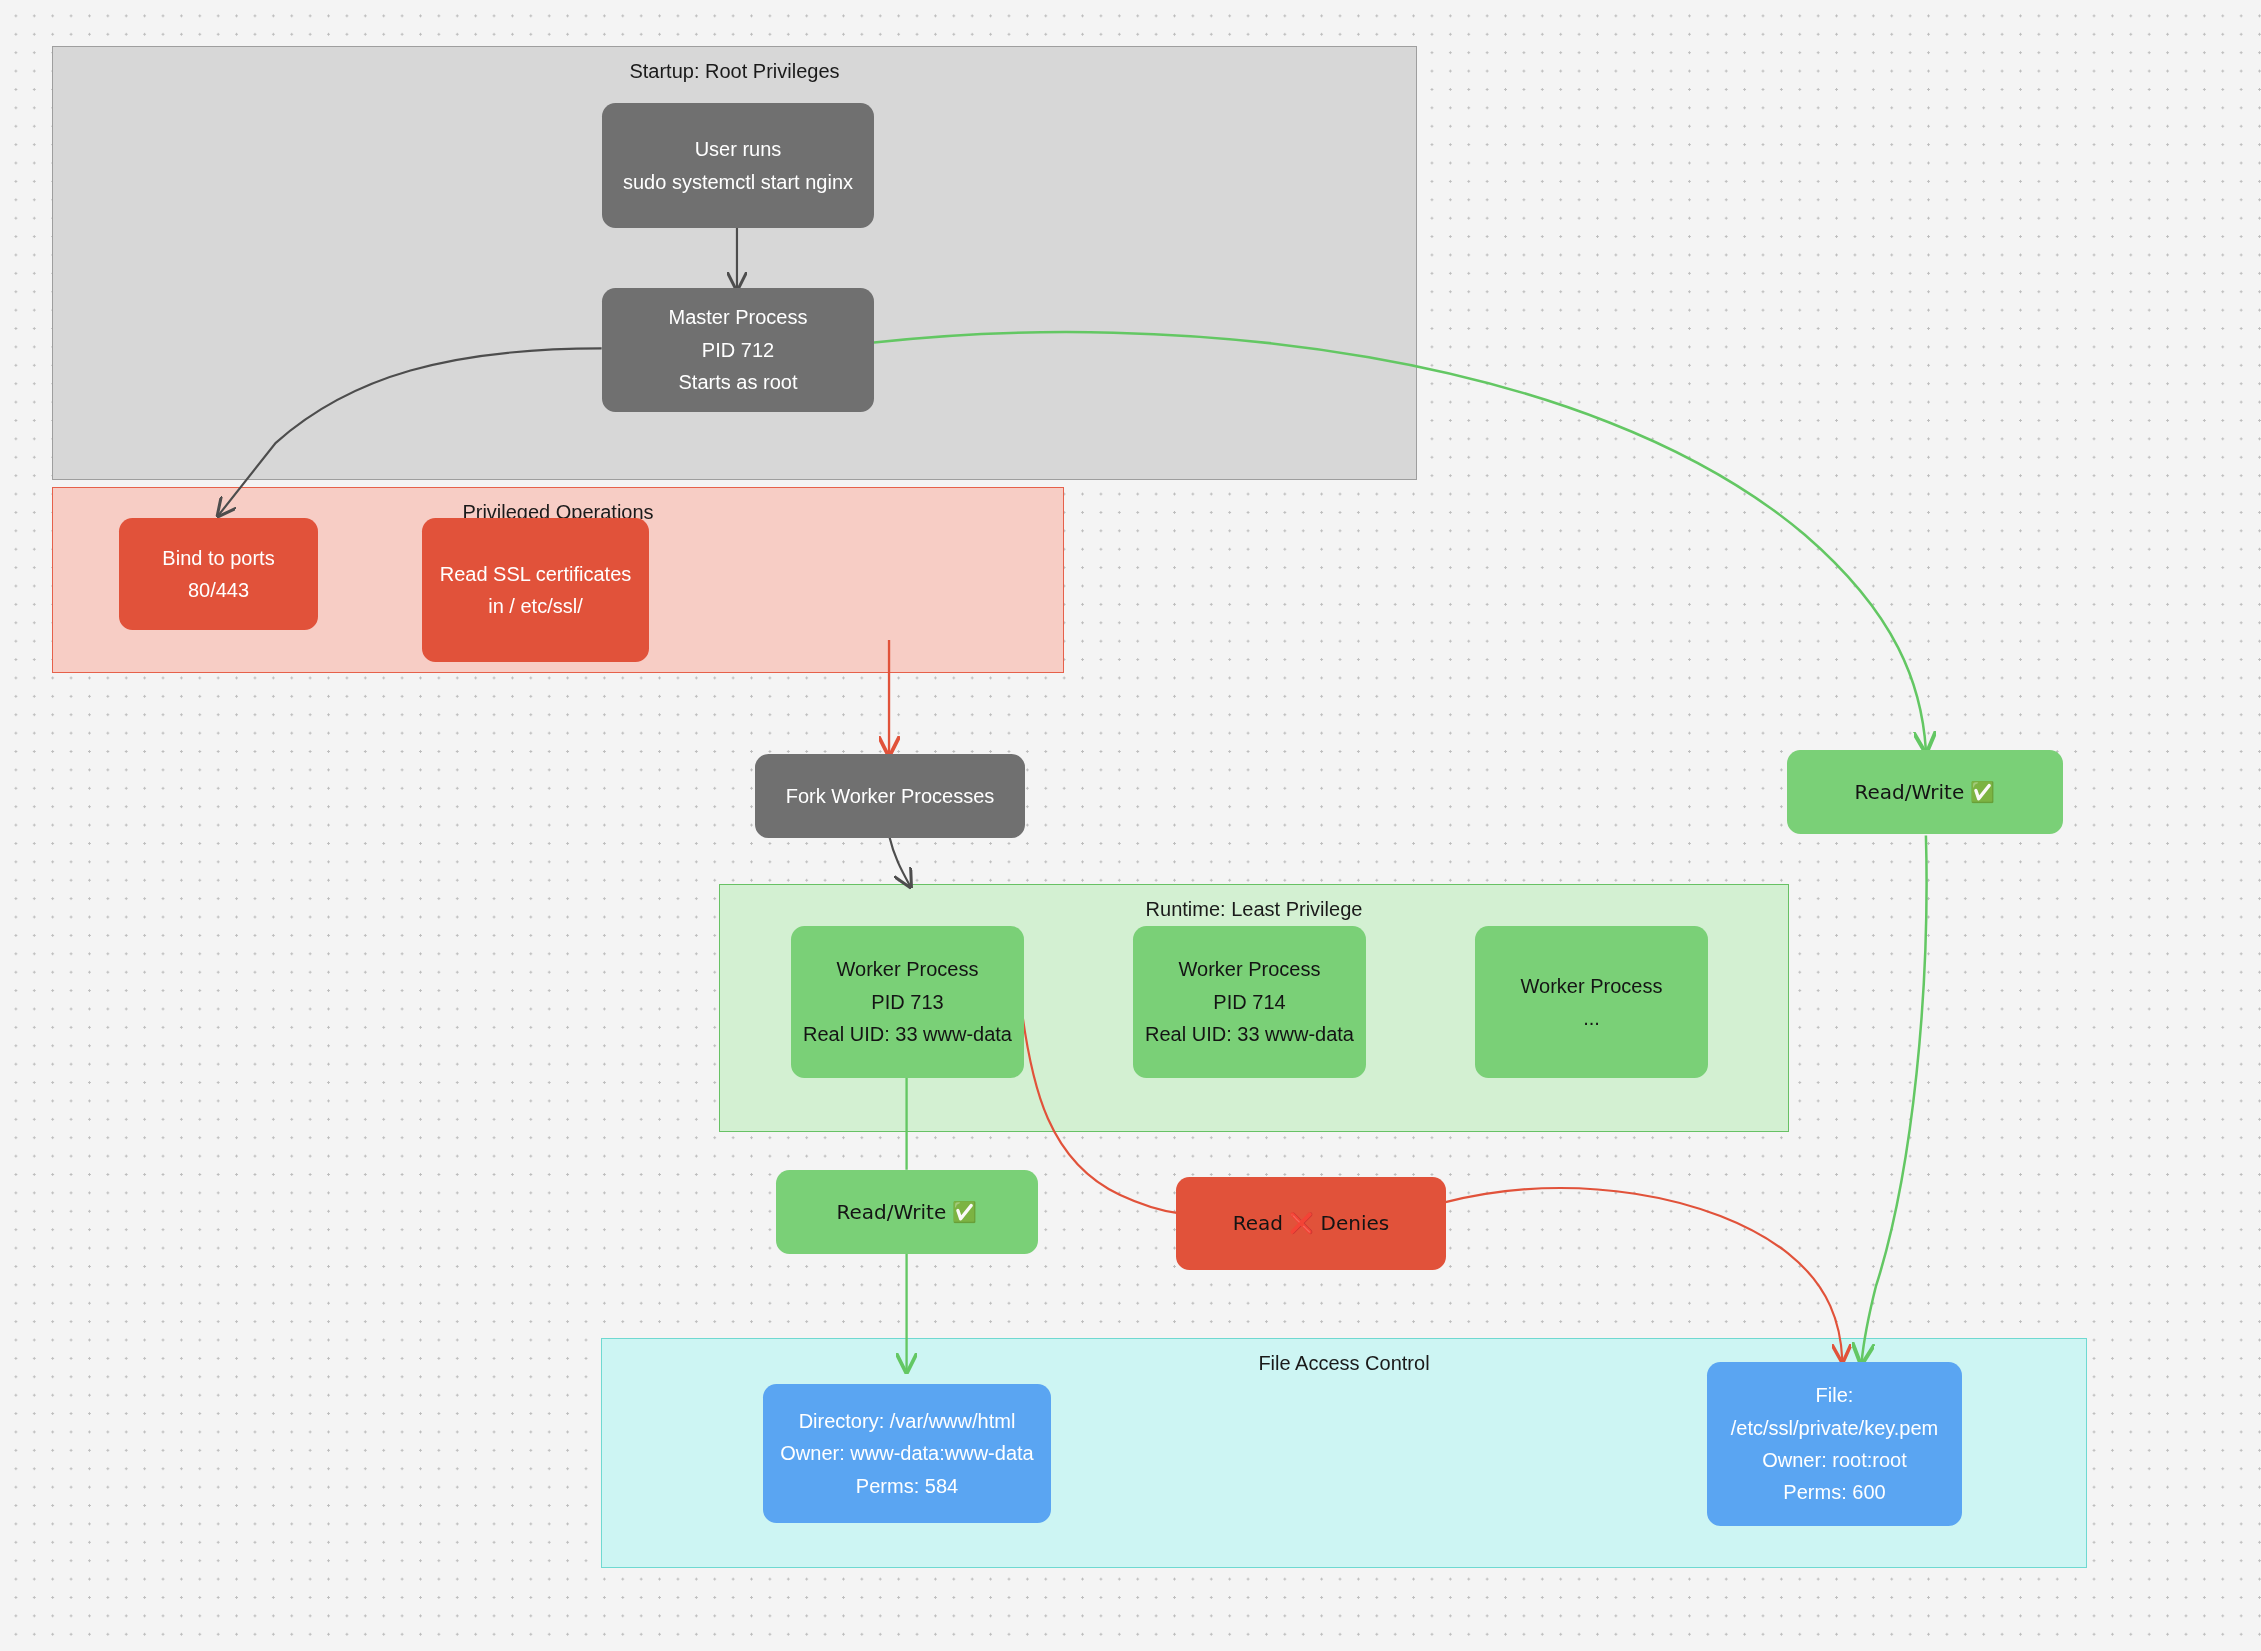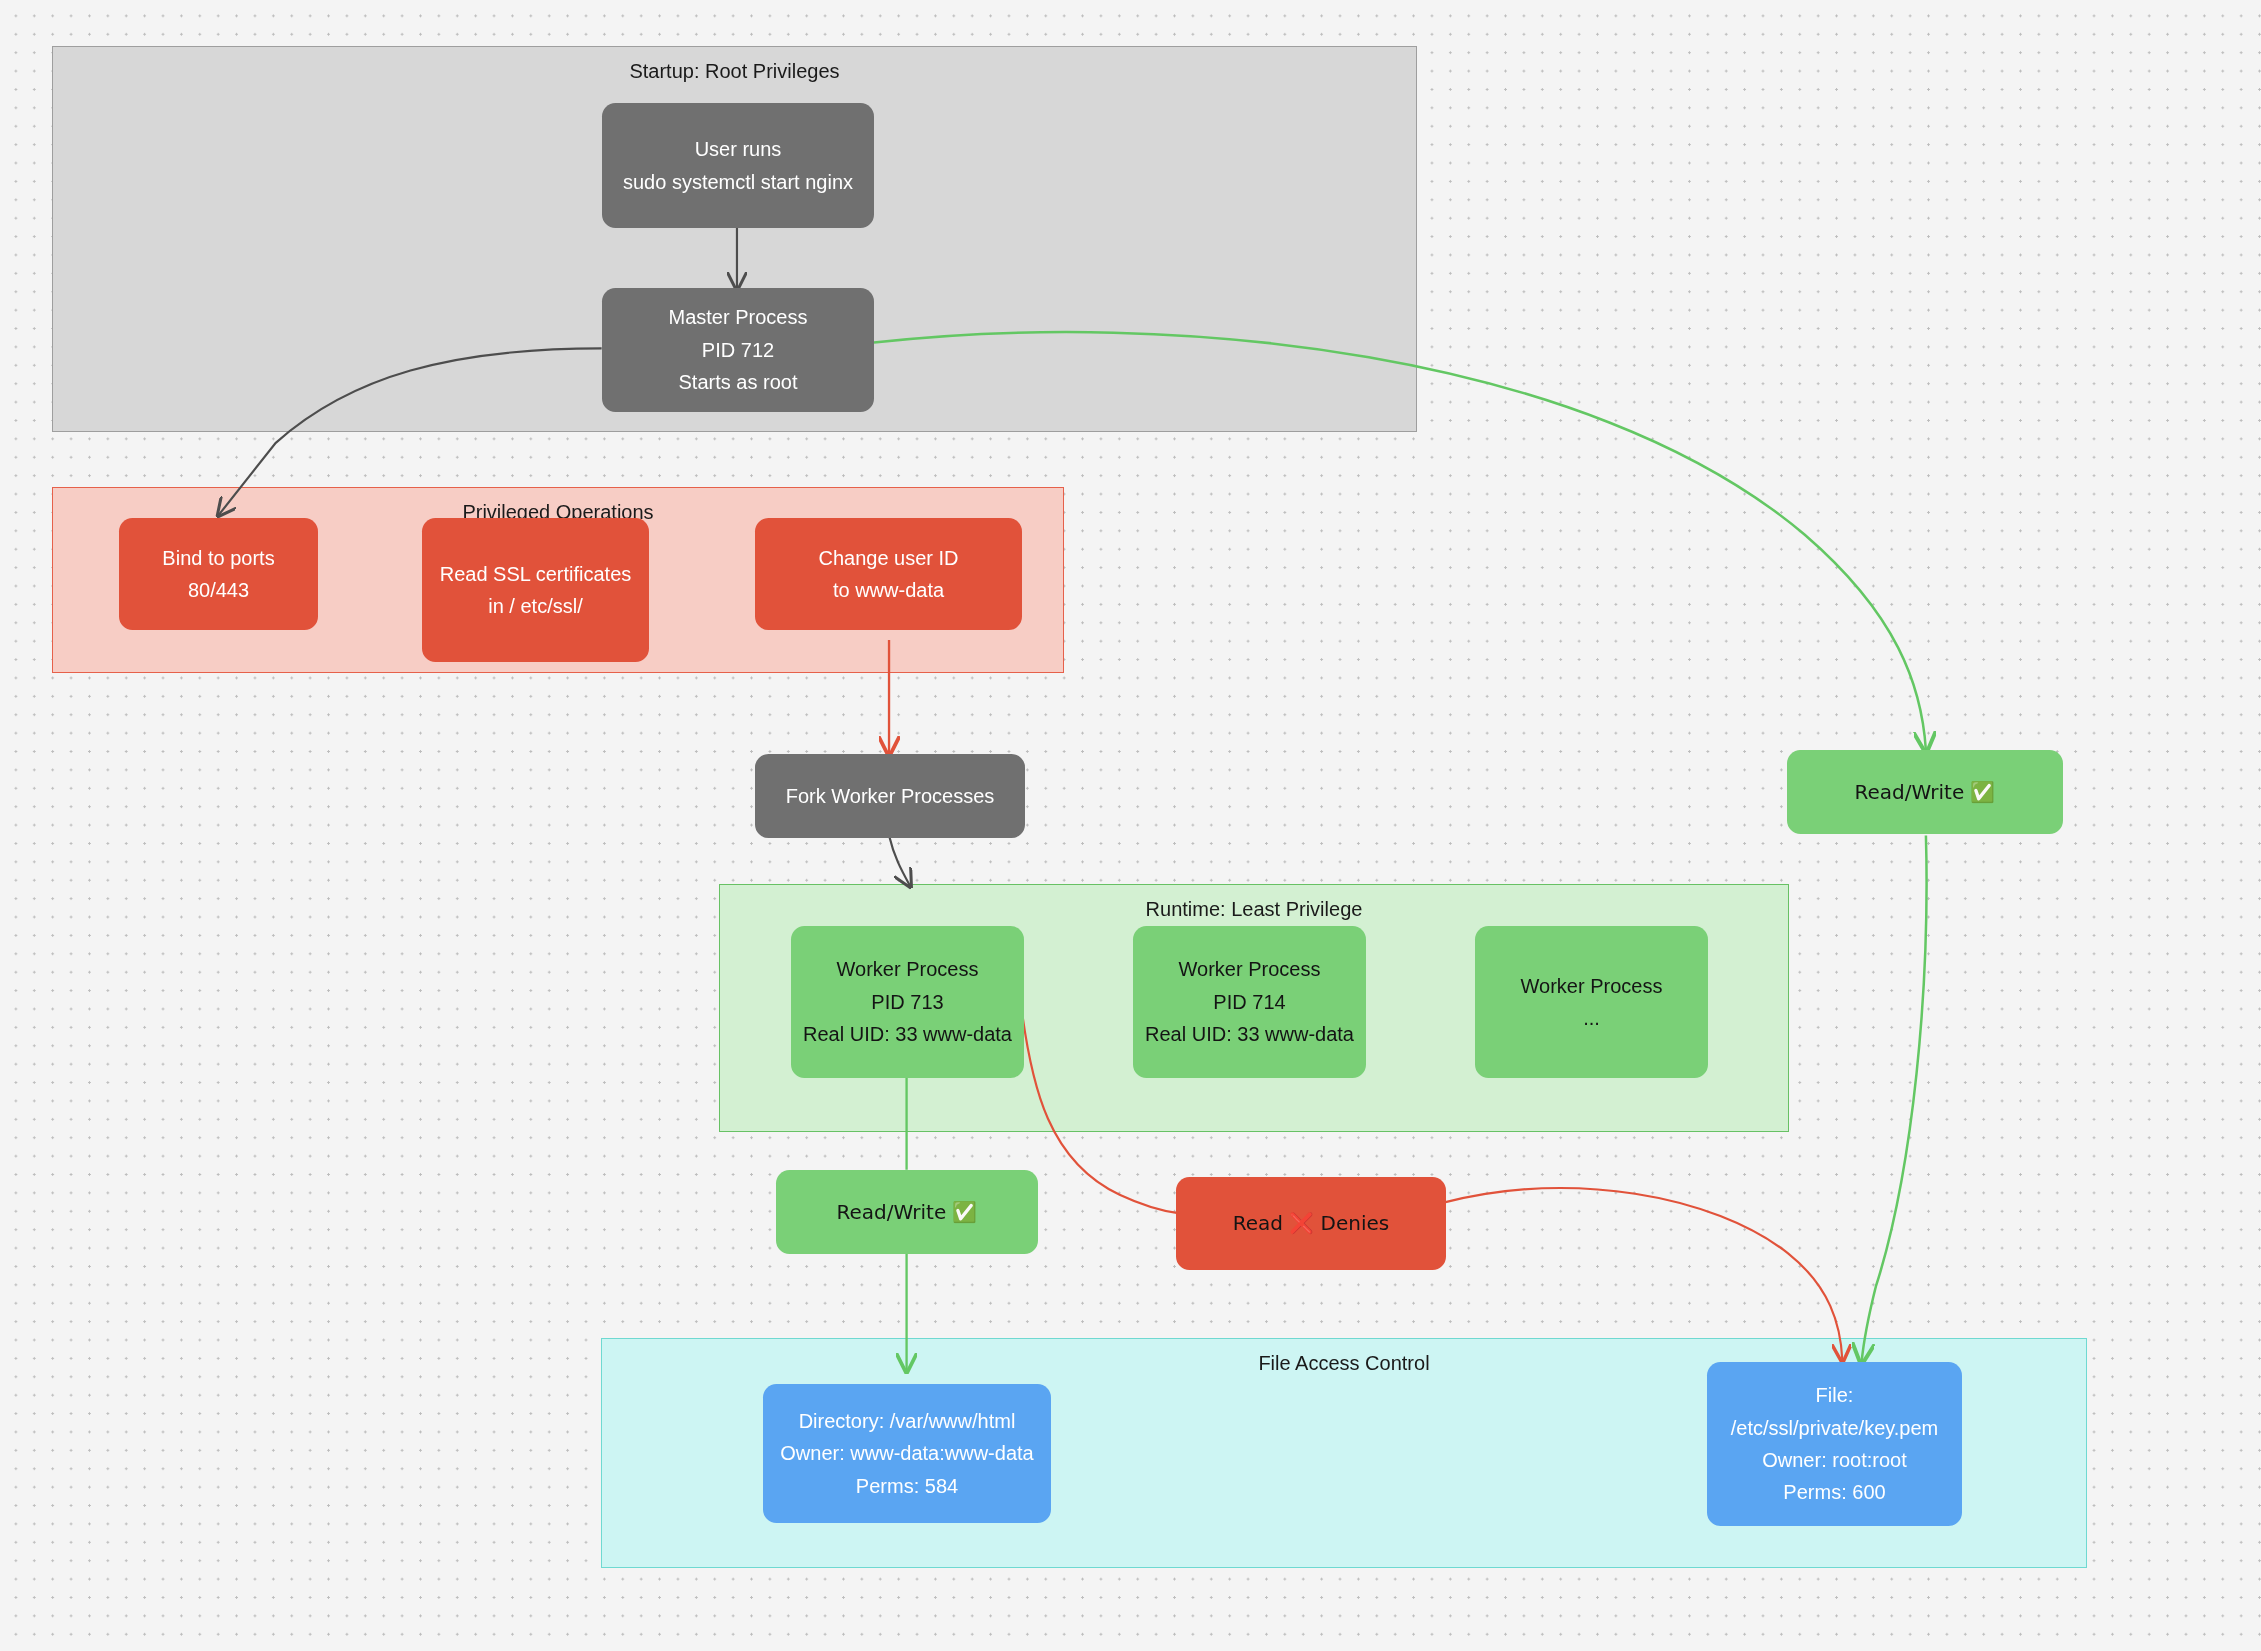--- a/index.html
+++ b/index.html
@@ -91,21 +91,21 @@
     background: #5aa5f2;
     color: #ffffff;
   }
   .emoji { font-family: "DejaVu Sans", sans-serif; }
 </style>
 </head>
 <body>
 
 <div id="canvas">
 
-  <div class="cluster cluster-startup" style="left:52px; top:46px; width:1365px; height:386px;">
+  <div class="cluster cluster-startup" style="left:52px; top:46px; width:1365px; height:434px;">
     <div class="cluster-title">Startup: Root Privileges</div>
   </div>
 
   <div class="cluster cluster-priv" style="left:52px; top:487px; width:1012px; height:186px;">
     <div class="cluster-title">Privileged Operations</div>
   </div>
 
   <div class="cluster cluster-runtime" style="left:719px; top:884px; width:1070px; height:248px;">
     <div class="cluster-title">Runtime: Least Privilege</div>
   </div>
@@ -162,24 +162,20 @@
   <div class="node node-red" style="left:119px; top:518px; width:199px; height:112px;">
     <span class="ln">Bind to ports</span>
     <span class="ln">80/443</span>
   </div>
 
   <div class="node node-red" style="left:422px; top:518px; width:227px; height:144px;">
     <span class="ln">Read SSL certificates</span>
     <span class="ln">in / etc/ssl/</span>
   </div>
 
-  <div class="node node-red" style="left:755px; top:518px; width:267px; height:112px;">
-    <span class="ln">Change user ID</span>
-    <span class="ln">to www-data</span>
-  </div>
 
   <div class="node node-dark" style="left:755px; top:754px; width:270px; height:84px;">
     <span class="ln">Fork Worker Processes</span>
   </div>
 
   <div class="node node-green" style="left:791px; top:926px; width:233px; height:152px;">
     <span class="ln">Worker Process</span>
     <span class="ln">PID 713</span>
     <span class="ln">Real UID: 33 www-data</span>
   </div>

